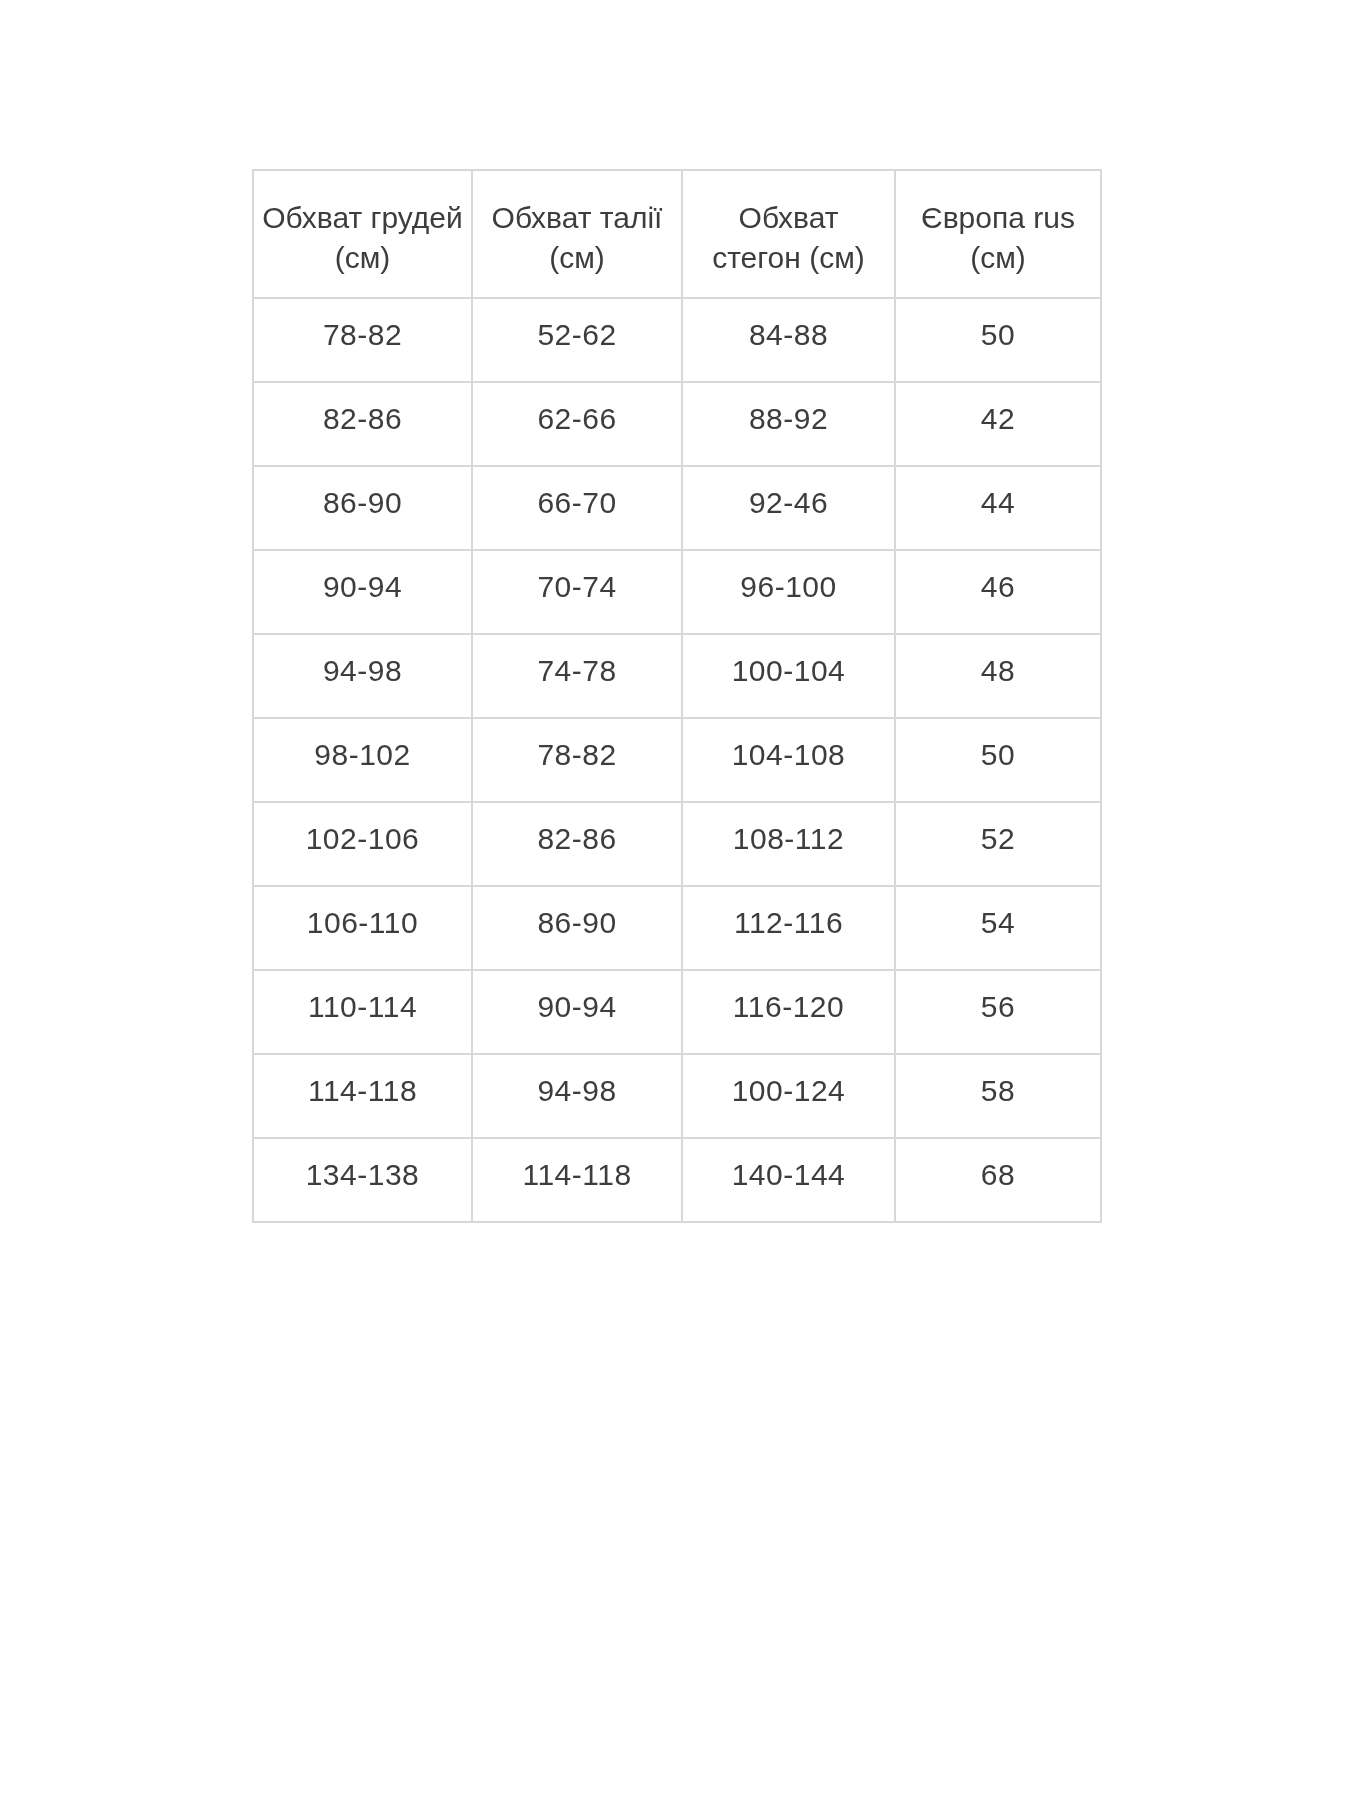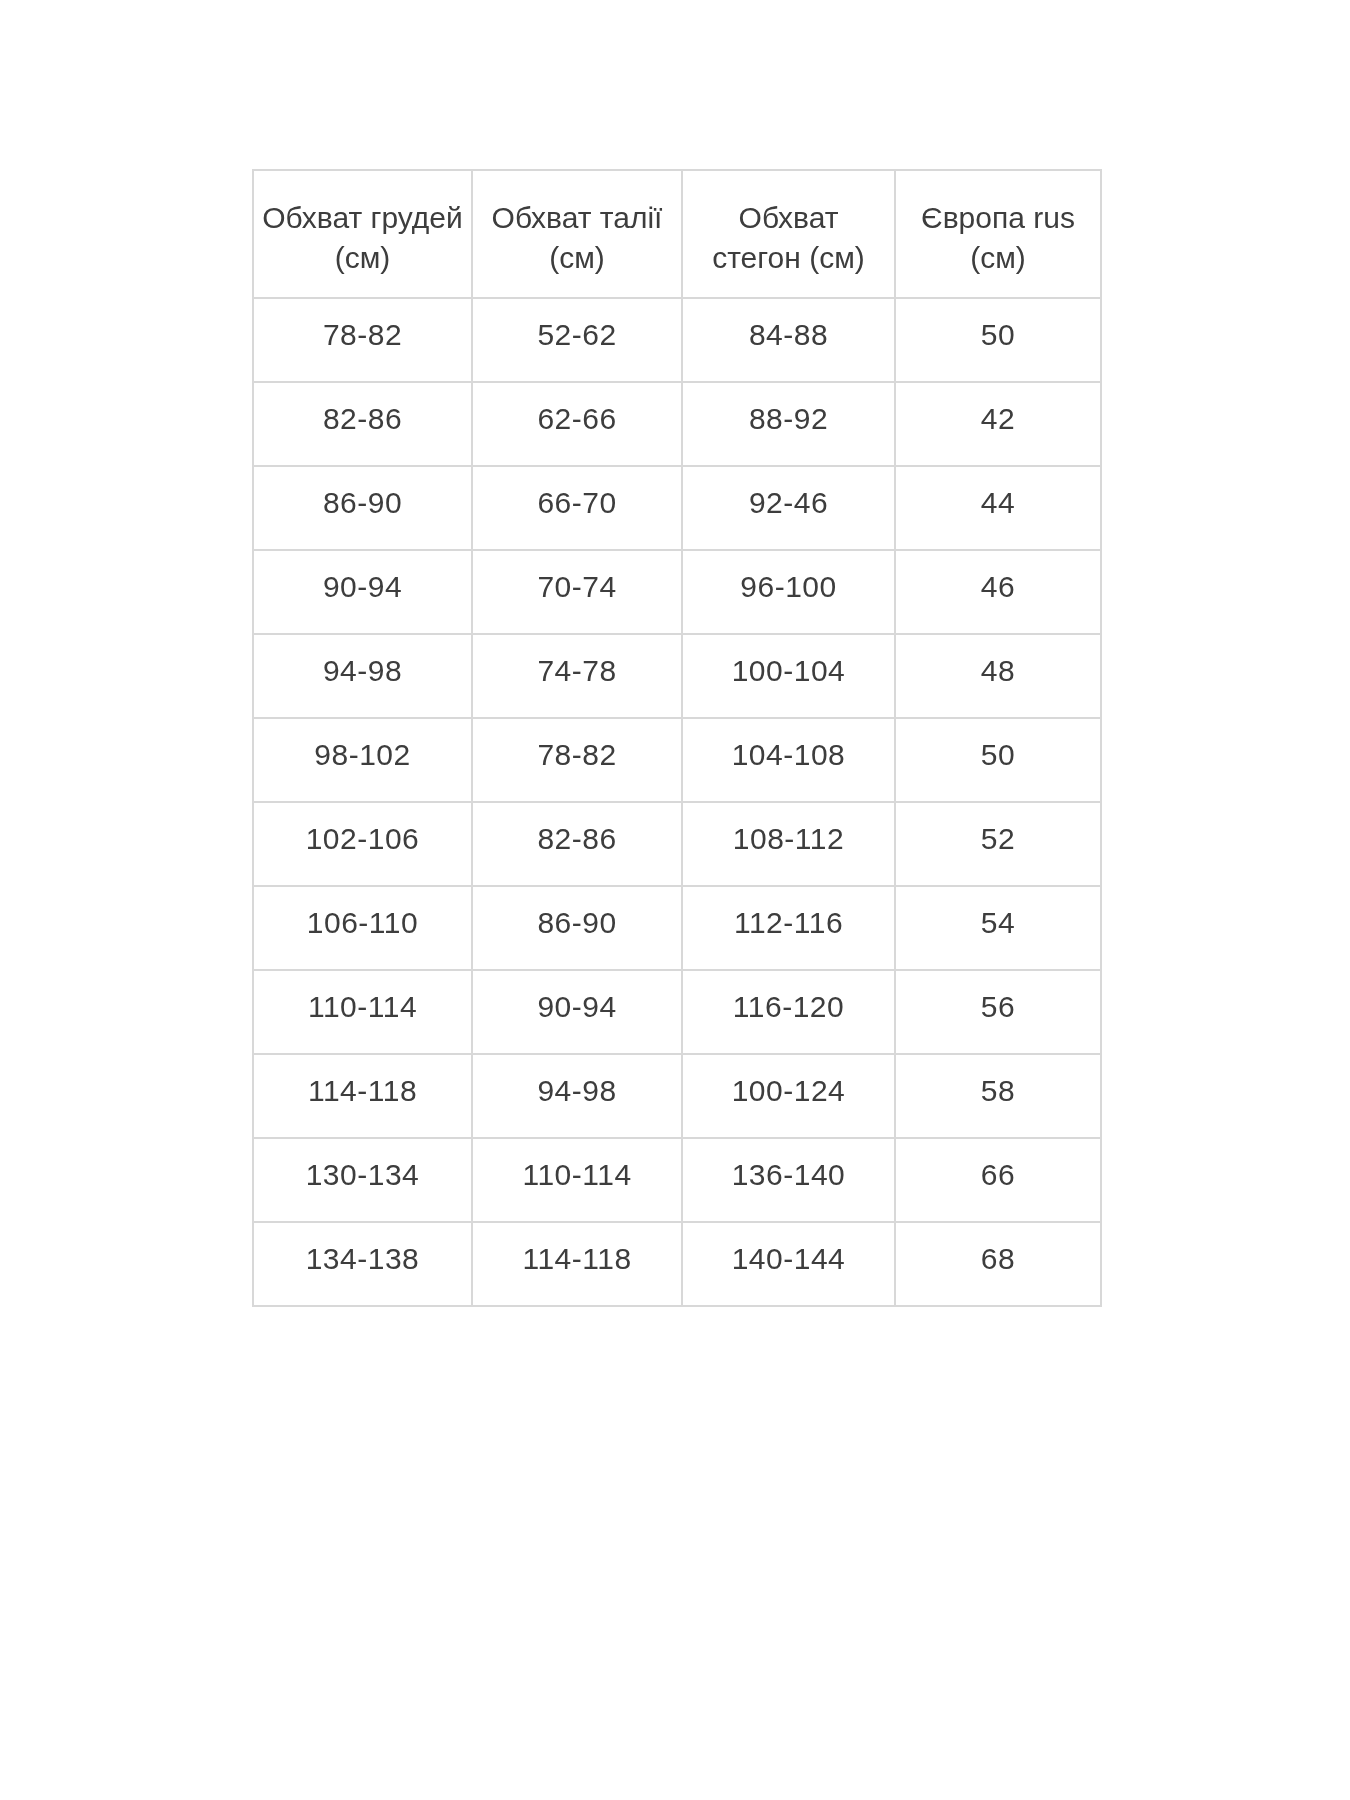--- a/index.html
+++ b/index.html
@@ -129,26 +129,20 @@
           <td>116-120</td>
           <td>56</td>
         </tr>
         <tr>
           <td>114-118</td>
           <td>94-98</td>
           <td>100-124</td>
           <td>58</td>
         </tr>
         <tr>
-          <td>130-134</td>
-          <td>110-114</td>
-          <td>136-140</td>
-          <td>66</td>
-        </tr>
-        <tr>
           <td>134-138</td>
           <td>114-118</td>
           <td>140-144</td>
           <td>68</td>
         </tr>
       </tbody>
   </table>
 </div>
 
 </body></html>

